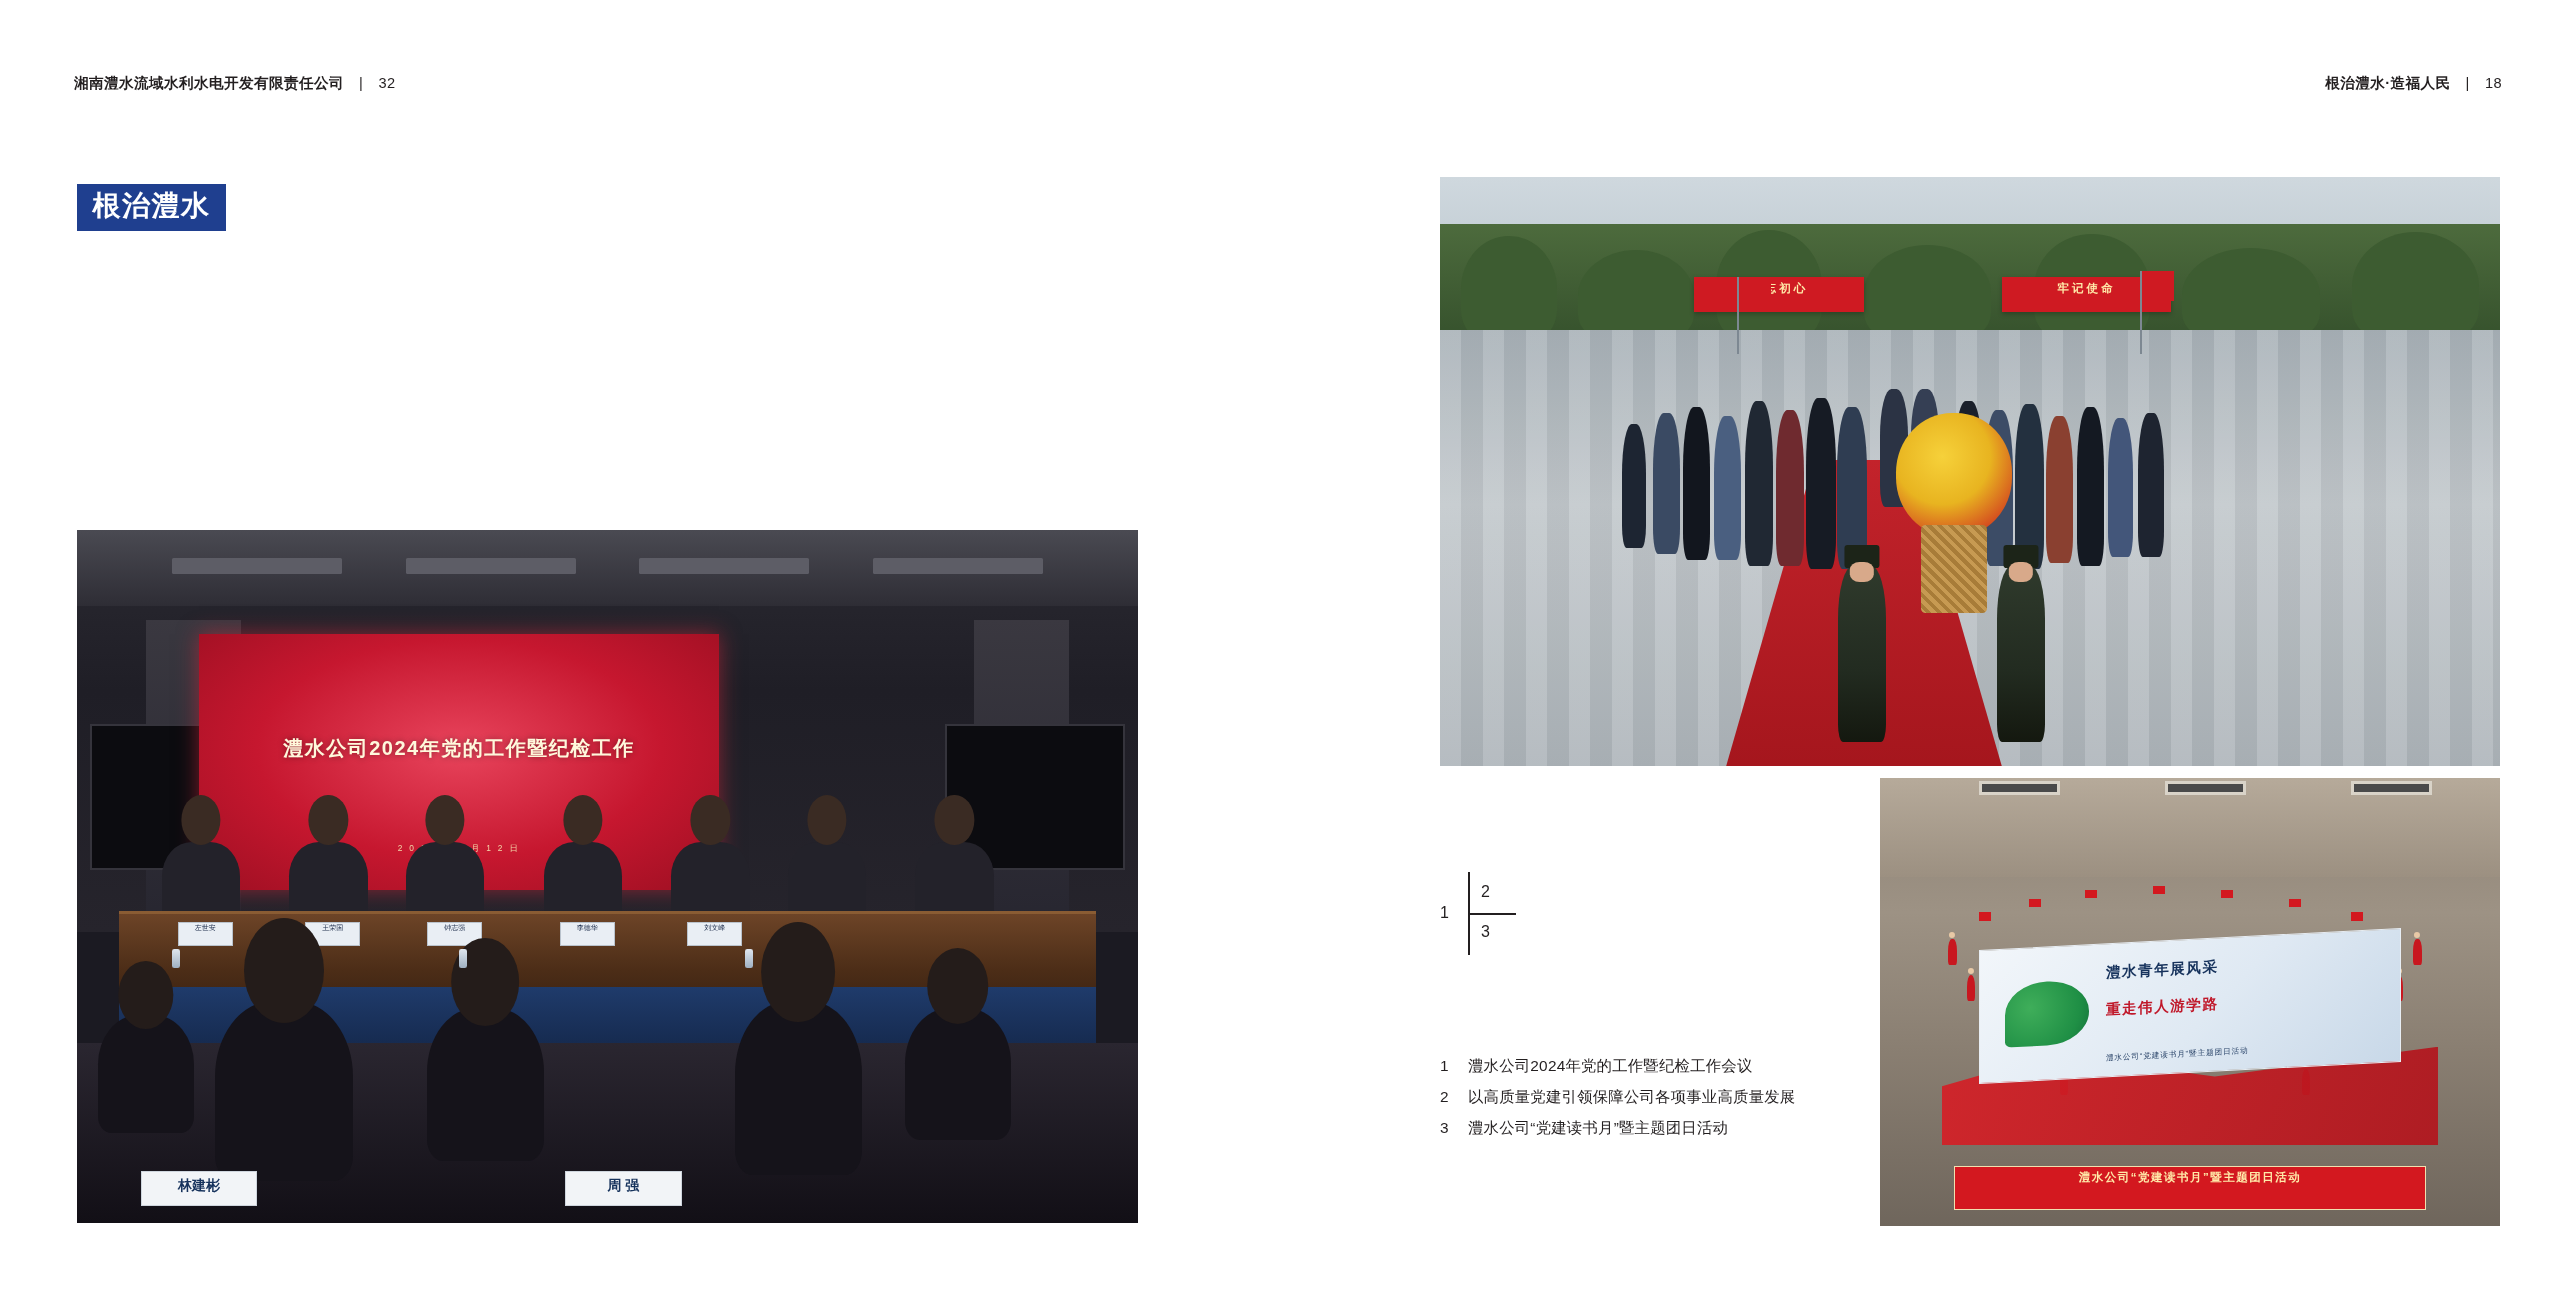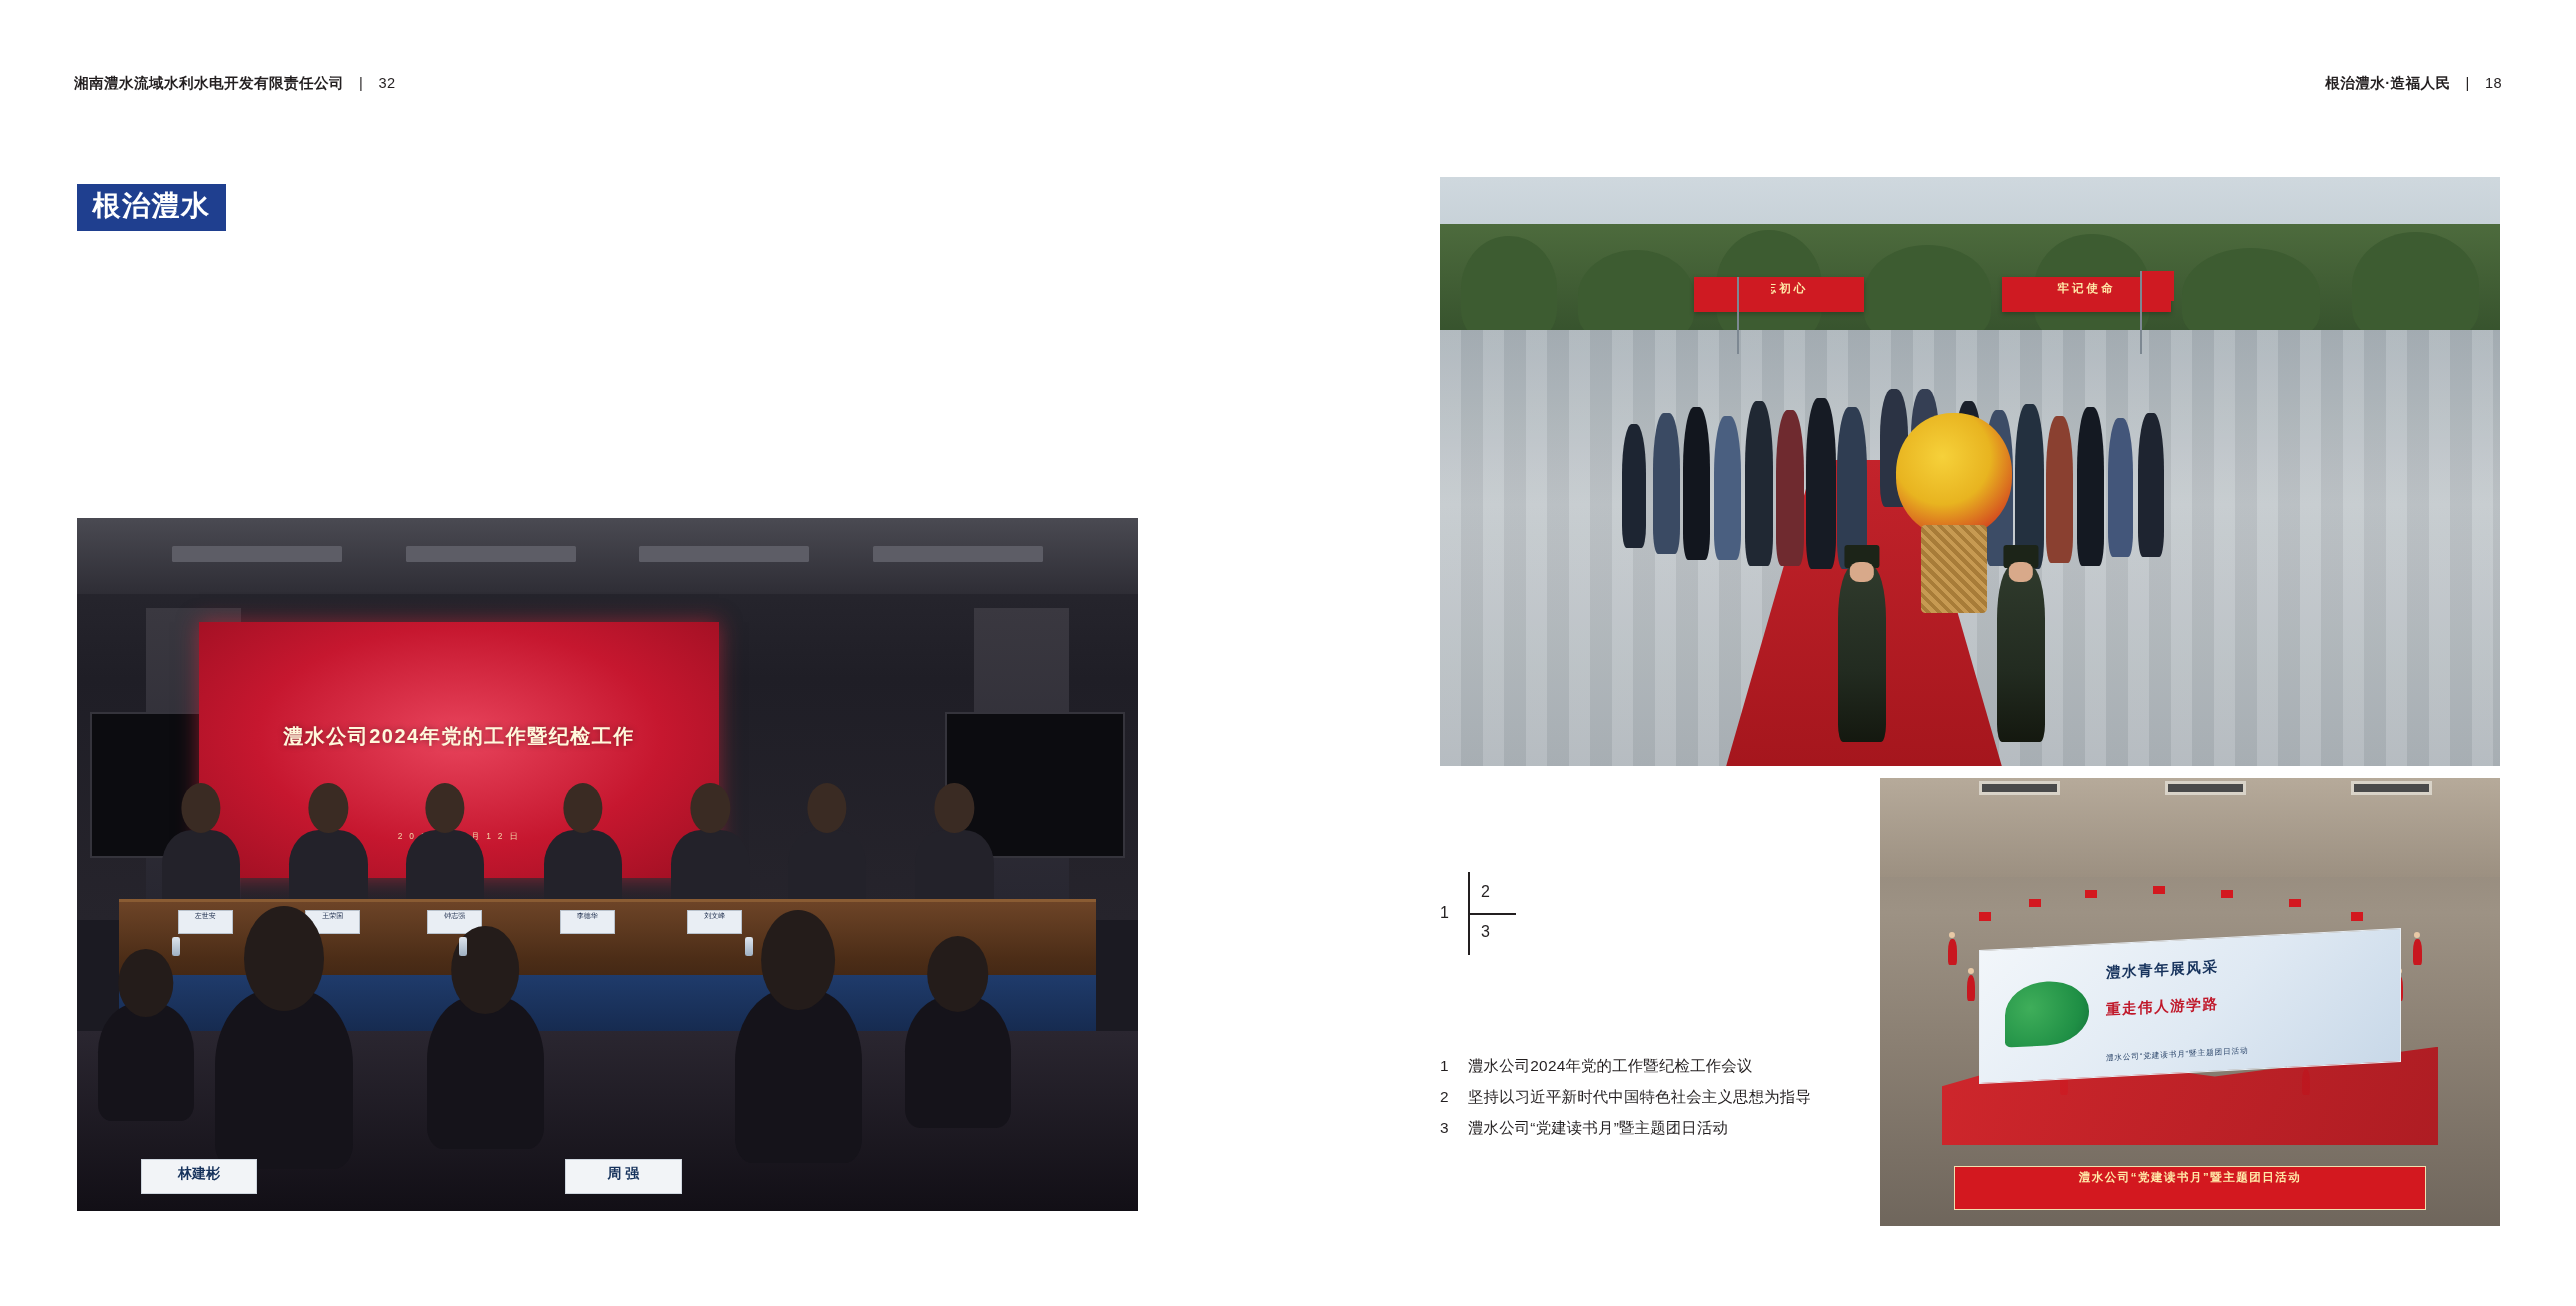--- a/index.html
+++ b/index.html
@@ -68,21 +68,21 @@
   
   .photo {
     position: absolute;
     overflow: hidden;
     background: #cfd4d8;
   }
 
   
   #photo-conference {
     left: 77px;
-    top: 518px;
+    top: 530px;
     width: 1061px;
     height: 693px;
     background: #1b1a22;
   }
   .conf-wall {
     position: absolute; left: 0; top: 0; width: 100%; height: 58%;
     background: linear-gradient(180deg,#2b2a32 0%,#1f1e26 40%,#26242c 100%);
   }
   .conf-ceiling {
     position: absolute; left: 0; top: 0; width: 100%; height: 11%;
@@ -556,21 +556,21 @@
     <span class="num3">3</span>
   </div>
 
   <div class="captions">
     <div class="cap-row">
       <span class="cap-num">1</span>
       <span class="cap-txt">澧水公司2024年党的工作暨纪检工作会议</span>
     </div>
     <div class="cap-row">
       <span class="cap-num">2</span>
-      <span class="cap-txt">坚持以习近平新时代中国特色社会主义思想为指导</span>
+      <span class="cap-txt">以高质量党建引领保障公司各项事业高质量发展</span>
     </div>
     <div class="cap-row">
       <span class="cap-num">3</span>
       <span class="cap-txt">澧水公司“党建读书月”暨主题团日活动</span>
     </div>
   </div>
 
   <div class="photo" id="photo-youth">
     <div class="y-ground"></div>
     <div class="y-wall">

